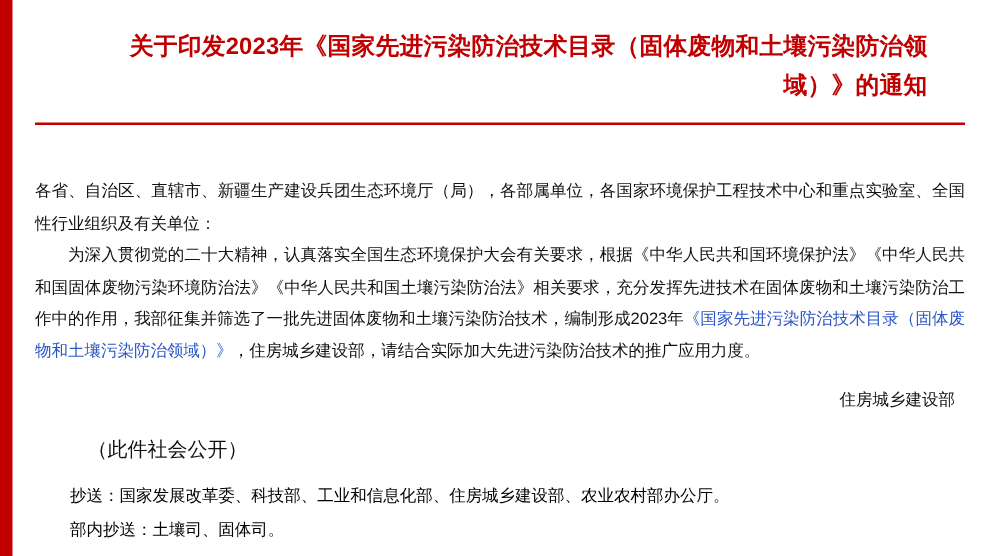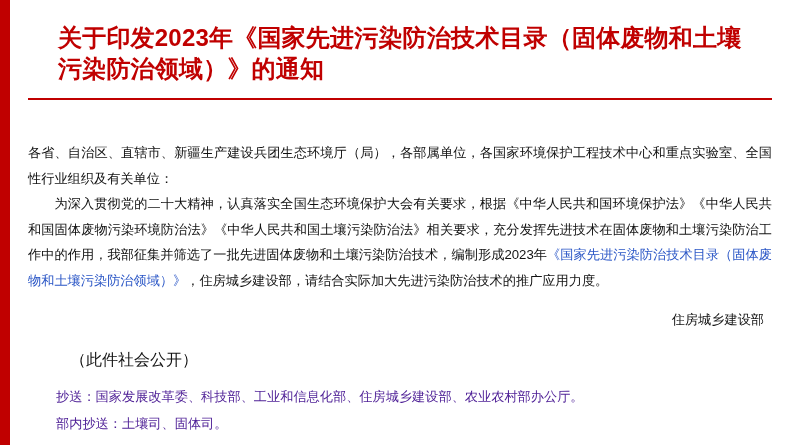--- a/index.html
+++ b/index.html
@@ -34,23 +34,23 @@
     left: 10px;
     top: 0;
     right: 0;
     bottom: 0;
     padding: 0 28px 0 18px;
     box-sizing: border-box;
   }
   .doc-title {
     color: #c00000;
     font-weight: bold;
-    font-size: 24px;
+    font-size: 19px;
     line-height: 31px;
-    text-align: left;
+    text-align: right;
     margin: 22px 30px 0 30px;
     letter-spacing: 0.2px;
   }
   .title-rule {
     margin: 14px 0 0 0;
     height: 2px;
     background: #c00000;
     width: 100%;
   }
   .body-wrap {
@@ -81,21 +81,21 @@
   .notice-open {
     margin-top: 18px;
     font-size: 16px;
     color: #111111;
     padding-left: 42px;
   }
   .cc-block {
     margin-top: 12px;
     font-size: 13.2px;
     line-height: 27px;
-    color: #4c1d95;
+    color: #000000;
     padding-left: 28px;
   }
   .cc-line {
     margin: 0;
   }
 </style>
 </head>
 <body>
 
 <div class="page">

